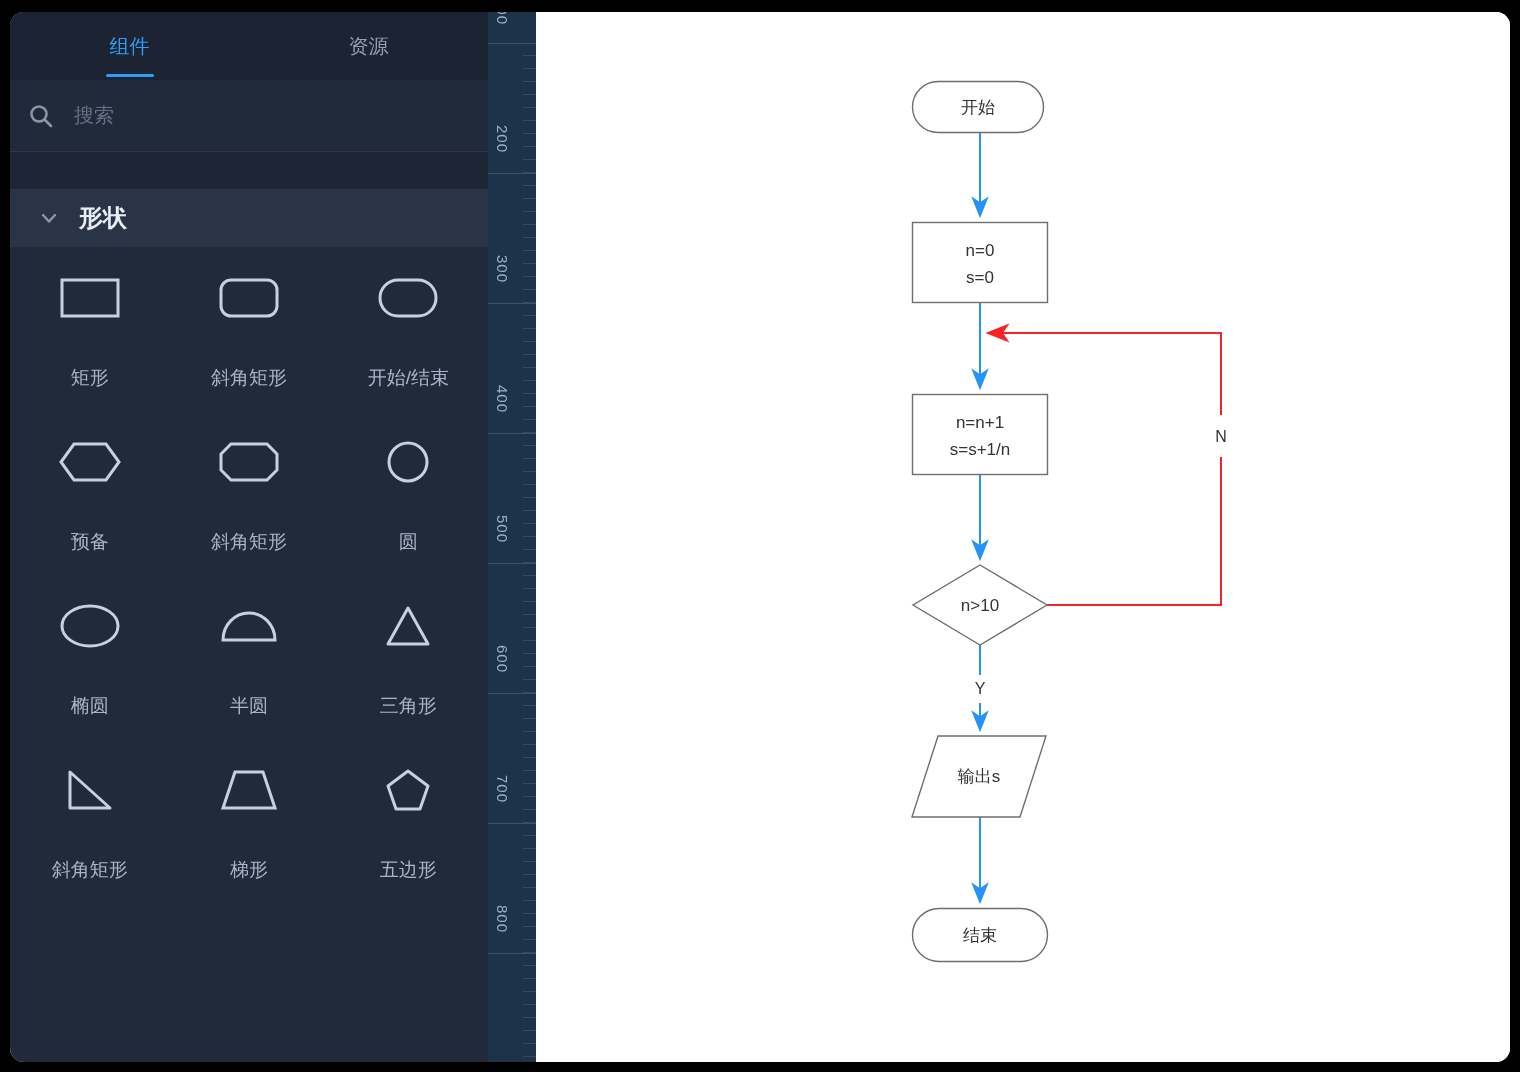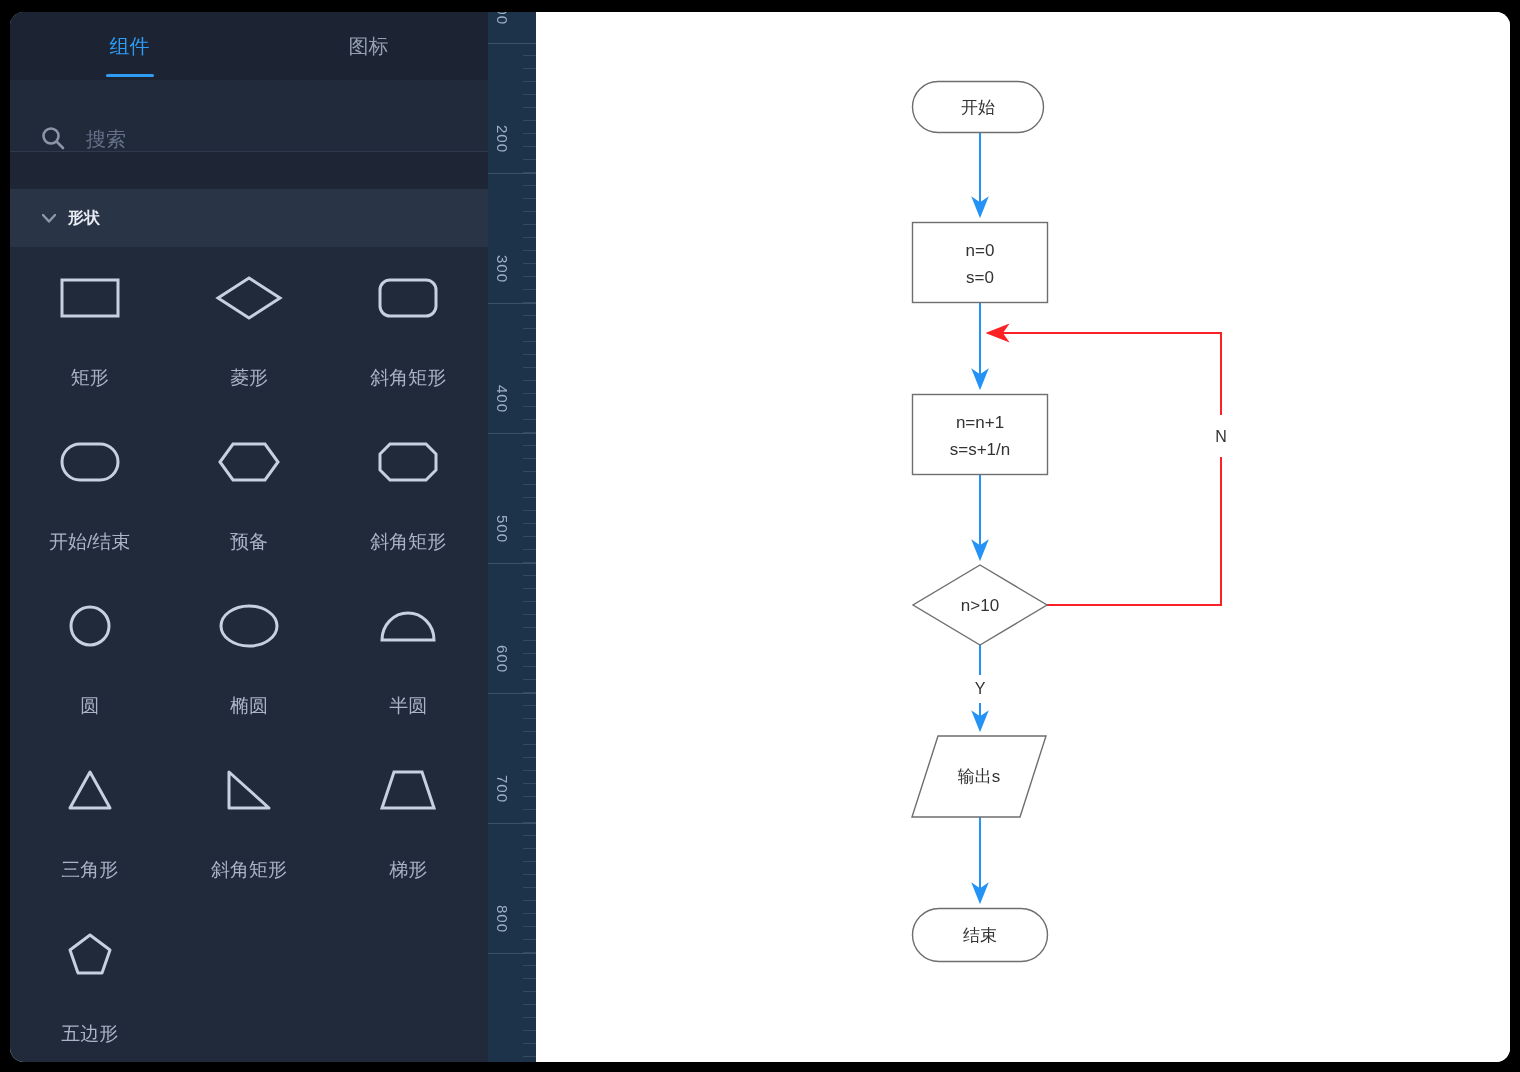--- a/index.html
+++ b/index.html
@@ -5,27 +5,27 @@
   * { margin:0; padding:0; box-sizing:border-box; }
   html,body { width:1520px; height:1072px; background:#000; font-family:"Liberation Sans","DejaVu Sans",sans-serif; overflow:hidden; }
   .window { position:absolute; left:10px; top:12px; width:1500px; height:1050px; border-radius:14px; overflow:hidden; background:#fff; display:flex; }
 
   
   .sidebar { width:478px; height:100%; background:#212a3a; flex:none; display:flex; flex-direction:column; }
   .tabbar { height:68px; background:#1c2433; display:flex; flex:none; }
   .tab { flex:1; display:flex; align-items:center; justify-content:center; position:relative; font-size:20px; color:#96a0b3; cursor:pointer; }
   .tab.active { color:#2e9cf5; }
   .tab.active .underline { position:absolute; bottom:3px; left:50%; margin-left:-24px; width:48px; height:3px; background:#2e9cf5; border-radius:2px; }
-  .searchrow { height:72px; flex:none; display:flex; align-items:flex-end; padding-left:30px; border-bottom:1px solid #303a4e; background:#212a3a; }
+  .searchrow { height:72px; flex:none; display:flex; align-items:center; padding-left:18px; border-bottom:1px solid #303a4e; background:#212a3a; }
   .searchrow svg { flex:none; }
   .search-input { margin-left:20px; background:transparent; border:none; outline:none; font-size:20px; color:#cfd6e4; width:340px; font-family:inherit; }
   .search-input::placeholder { color:#66718a; }
   .gaprow { height:37px; flex:none; background:#1e2635; }
   .sectionhdr { height:58px; flex:none; background:#2a3447; display:flex; align-items:center; padding-left:32px; }
-  .sectionhdr .title { margin-left:12px; font-size:16px; font-weight:700; color:#e9edf4; }
+  .sectionhdr .title { margin-left:23px; font-size:24px; font-weight:700; color:#e9edf4; }
   .grid { flex:1; display:grid; grid-template-columns:1fr 1fr 1fr; align-content:start; }
   .cell { height:164px; display:flex; flex-direction:column; align-items:center; padding-top:28px; cursor:pointer; }
   .iconbox { height:46px; display:flex; align-items:center; justify-content:center; }
   .iconbox svg { stroke:#c7d0e0; stroke-width:3; fill:none; }
   .cell-label { margin-top:44px; font-size:19px; color:#a9b4c8; white-space:nowrap; }
 
   
   .ruler { width:48px; height:100%; background:#1d3349; flex:none; position:relative; overflow:hidden; }
   .ruler .minors { position:absolute; top:31px; right:0; width:13px; height:100%;
     background:repeating-linear-gradient(to bottom, transparent 0 12px, #36495f 12px 13px); }
@@ -43,21 +43,21 @@
 <div class="window">
 
   <div class="sidebar">
 
     <div class="tabbar">
       <div class="tab active">
         <span>组件</span>
         <span class="underline"></span>
       </div>
       <div class="tab">
-        <span>图标</span>
+        <span>资源</span>
       </div>
     </div>
 
     <div class="searchrow">
       <svg width="26" height="26" viewBox="0 0 26 26">
         <circle cx="11" cy="11" r="7.5" fill="none" stroke="#8b95a8" stroke-width="2.6"></circle>
         <line x1="17" y1="17" x2="23" y2="23" stroke="#8b95a8" stroke-width="2.6" stroke-linecap="round"></line>
       </svg>
       <input class="search-input" type="text" placeholder="搜索" style="">
     </div>
@@ -76,28 +76,20 @@
       <div class="cell">
         <div class="iconbox">
           <svg width="60" height="42" viewBox="0 0 60 42">
               <rect x="2" y="3" width="56" height="36"></rect>
             </svg>
         </div>
         <div class="cell-label">矩形</div>
       </div>
 
 
-      <div class="cell">
-        <div class="iconbox">
-          <svg width="68" height="46" viewBox="0 0 68 46">
-              <polygon points="34,3 65,23 34,43 3,23"></polygon>
-            </svg>
-        </div>
-        <div class="cell-label">菱形</div>
-      </div>
 
       <div class="cell">
         <div class="iconbox">
           <svg width="60" height="42" viewBox="0 0 60 42">
               <rect x="2" y="3" width="56" height="36" rx="10"></rect>
             </svg>
         </div>
         <div class="cell-label">斜角矩形</div>
       </div>
 

